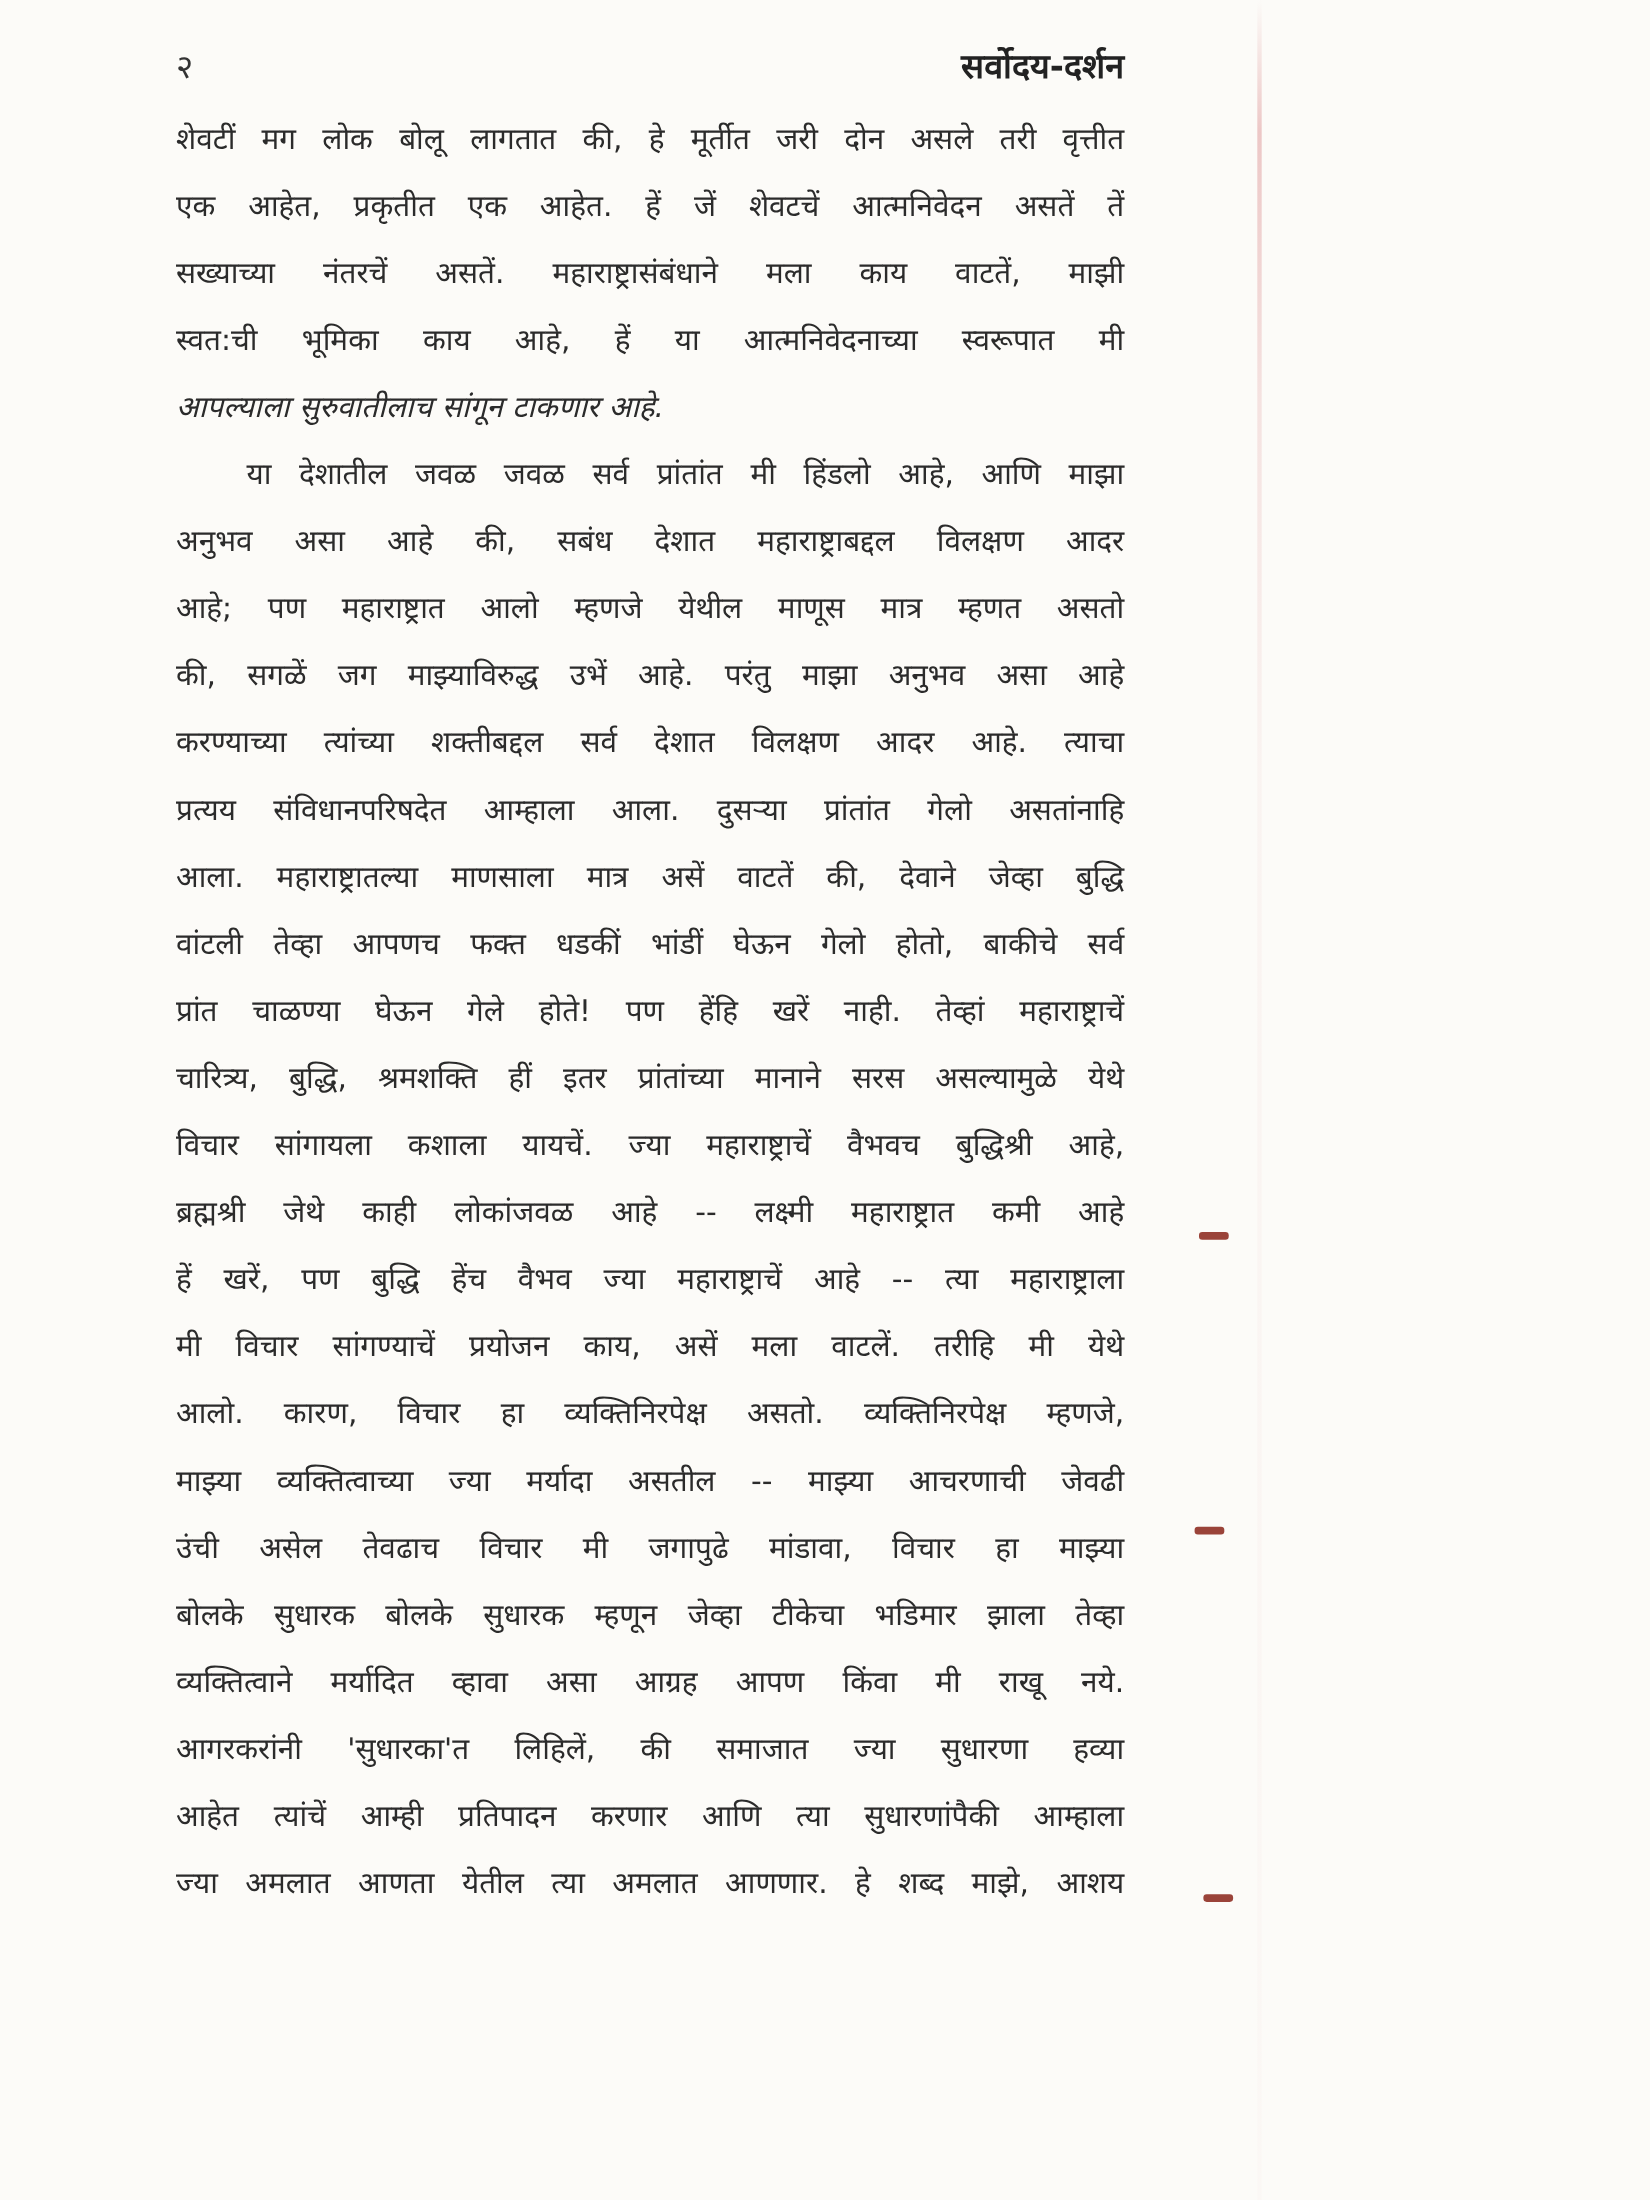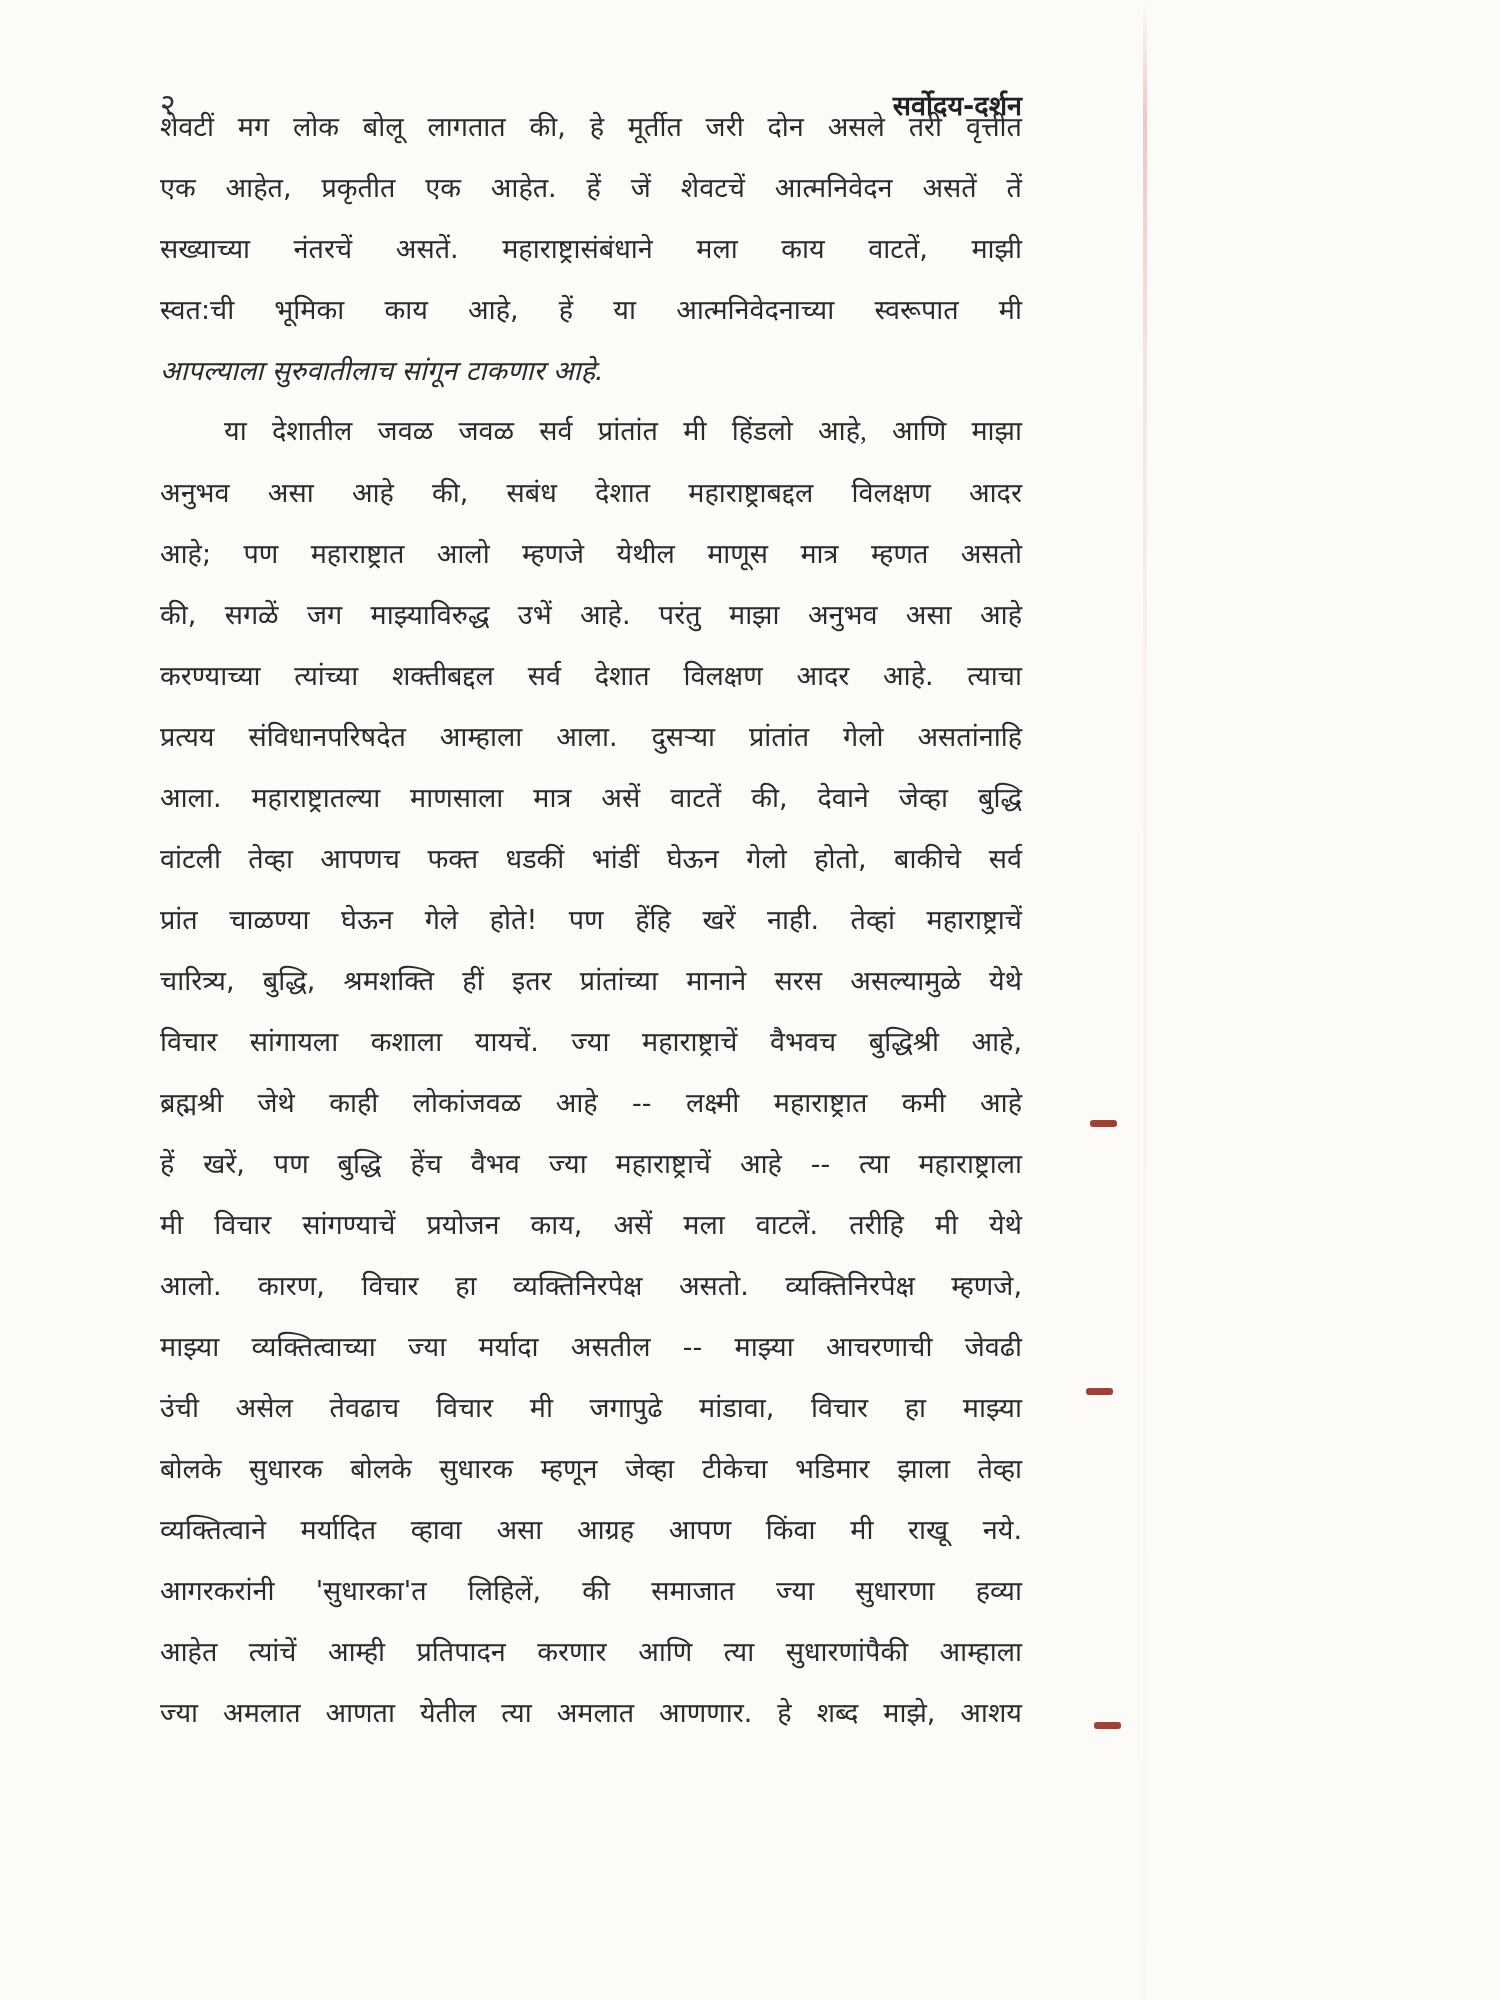--- a/index.html
+++ b/index.html
@@ -23,24 +23,23 @@
     width: 862px;
     display: flex;
     justify-content: space-between;
     align-items: baseline;
   }
   .page-number {
     font-size: 30px;
     color: #333;
   }
   .running-title {
-    font-size: 27px;
+    font-size: 31px;
     font-weight: 600;
     color: #222;
-    margin-top: 48px;
   }
   .body-text {
     position: absolute;
     top: 96px;
     left: 160px;
     width: 862px;
     font-size: 27px;
     line-height: 61px;
     text-rendering: optimizeLegibility;
   }
@@ -50,21 +49,21 @@
     overflow: visible;
     white-space: normal;
     text-align: justify;
     text-align-last: justify;
   }
   .line.last {
     text-align: left;
     text-align-last: left;
     font-style: italic;
   }
-  .line.indent { text-indent: 64px; font-family: Liberation Serif, serif; }
+  .line.indent { text-indent: 64px; }
   .page-edge {
     position: absolute;
     top: 0;
     left: 1143px;
     width: 4px;
     height: 100%;
     background: linear-gradient(
       to bottom,
       rgba(231,182,182,0.0) 0%,
       rgba(231,182,182,0.75) 6%,

